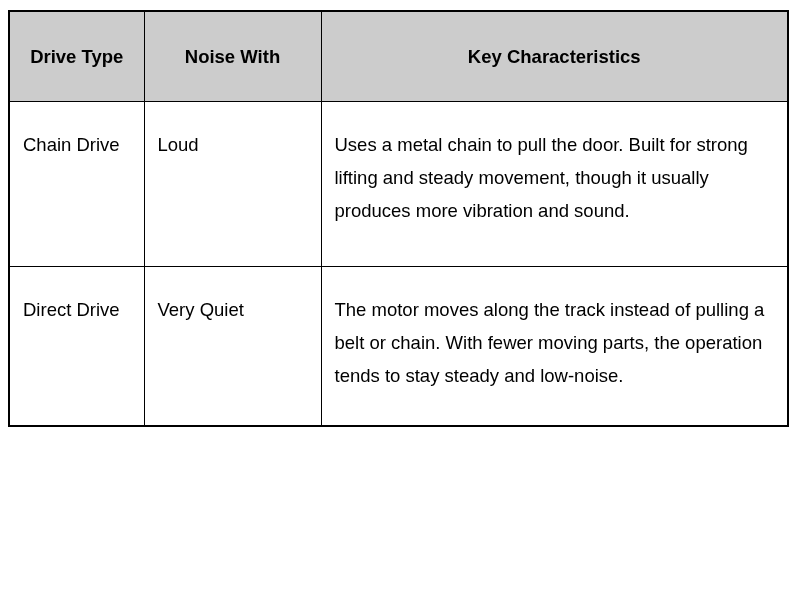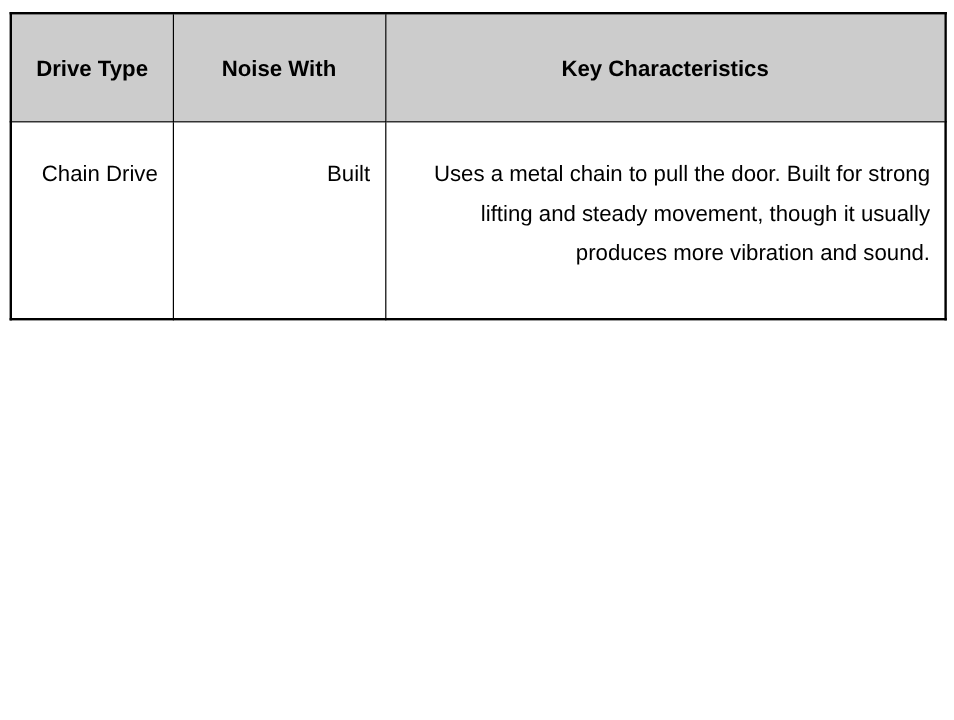--- a/index.html
+++ b/index.html
@@ -42,21 +42,21 @@
   table.comparison th {
     background: var(--header-bg);
     font-weight: bold;
     text-align: center;
     vertical-align: middle;
     height: 90px;
     padding: 4px 8px;
   }
   table.comparison td {
     vertical-align: top;
-    text-align: right;
+    text-align: left;
     padding: 26px 12px 20px 13px;
     background: #ffffff;
   }
   tr.row-1 { height: 165px; }
   tr.row-2 { height: 163px; }
   tr.row-3 { height: 160px; }
 </style>
 </head>
 <body>
 
@@ -70,18 +70,23 @@
     <thead>
       <tr>
         <th>Drive Type</th>
         <th>Noise With</th>
         <th>Key Characteristics</th>
       </tr>
     </thead>
     <tbody>
       <tr class="row-1">
         <td>Chain Drive</td>
-        <td>Built</td>
+        <td>Loud</td>
         <td>Uses a metal chain to pull the door. Built for strong lifting and steady movement, though it usually produces more vibration and sound.</td>
+      </tr>
+      <tr class="row-3">
+        <td>Direct Drive</td>
+        <td>Very Quiet</td>
+        <td>The motor moves along the track instead of pulling a belt or chain. With fewer moving parts, the operation tends to stay steady and low-noise.</td>
       </tr>
     </tbody>
   </table>
 </div>
 
 </body></html>

